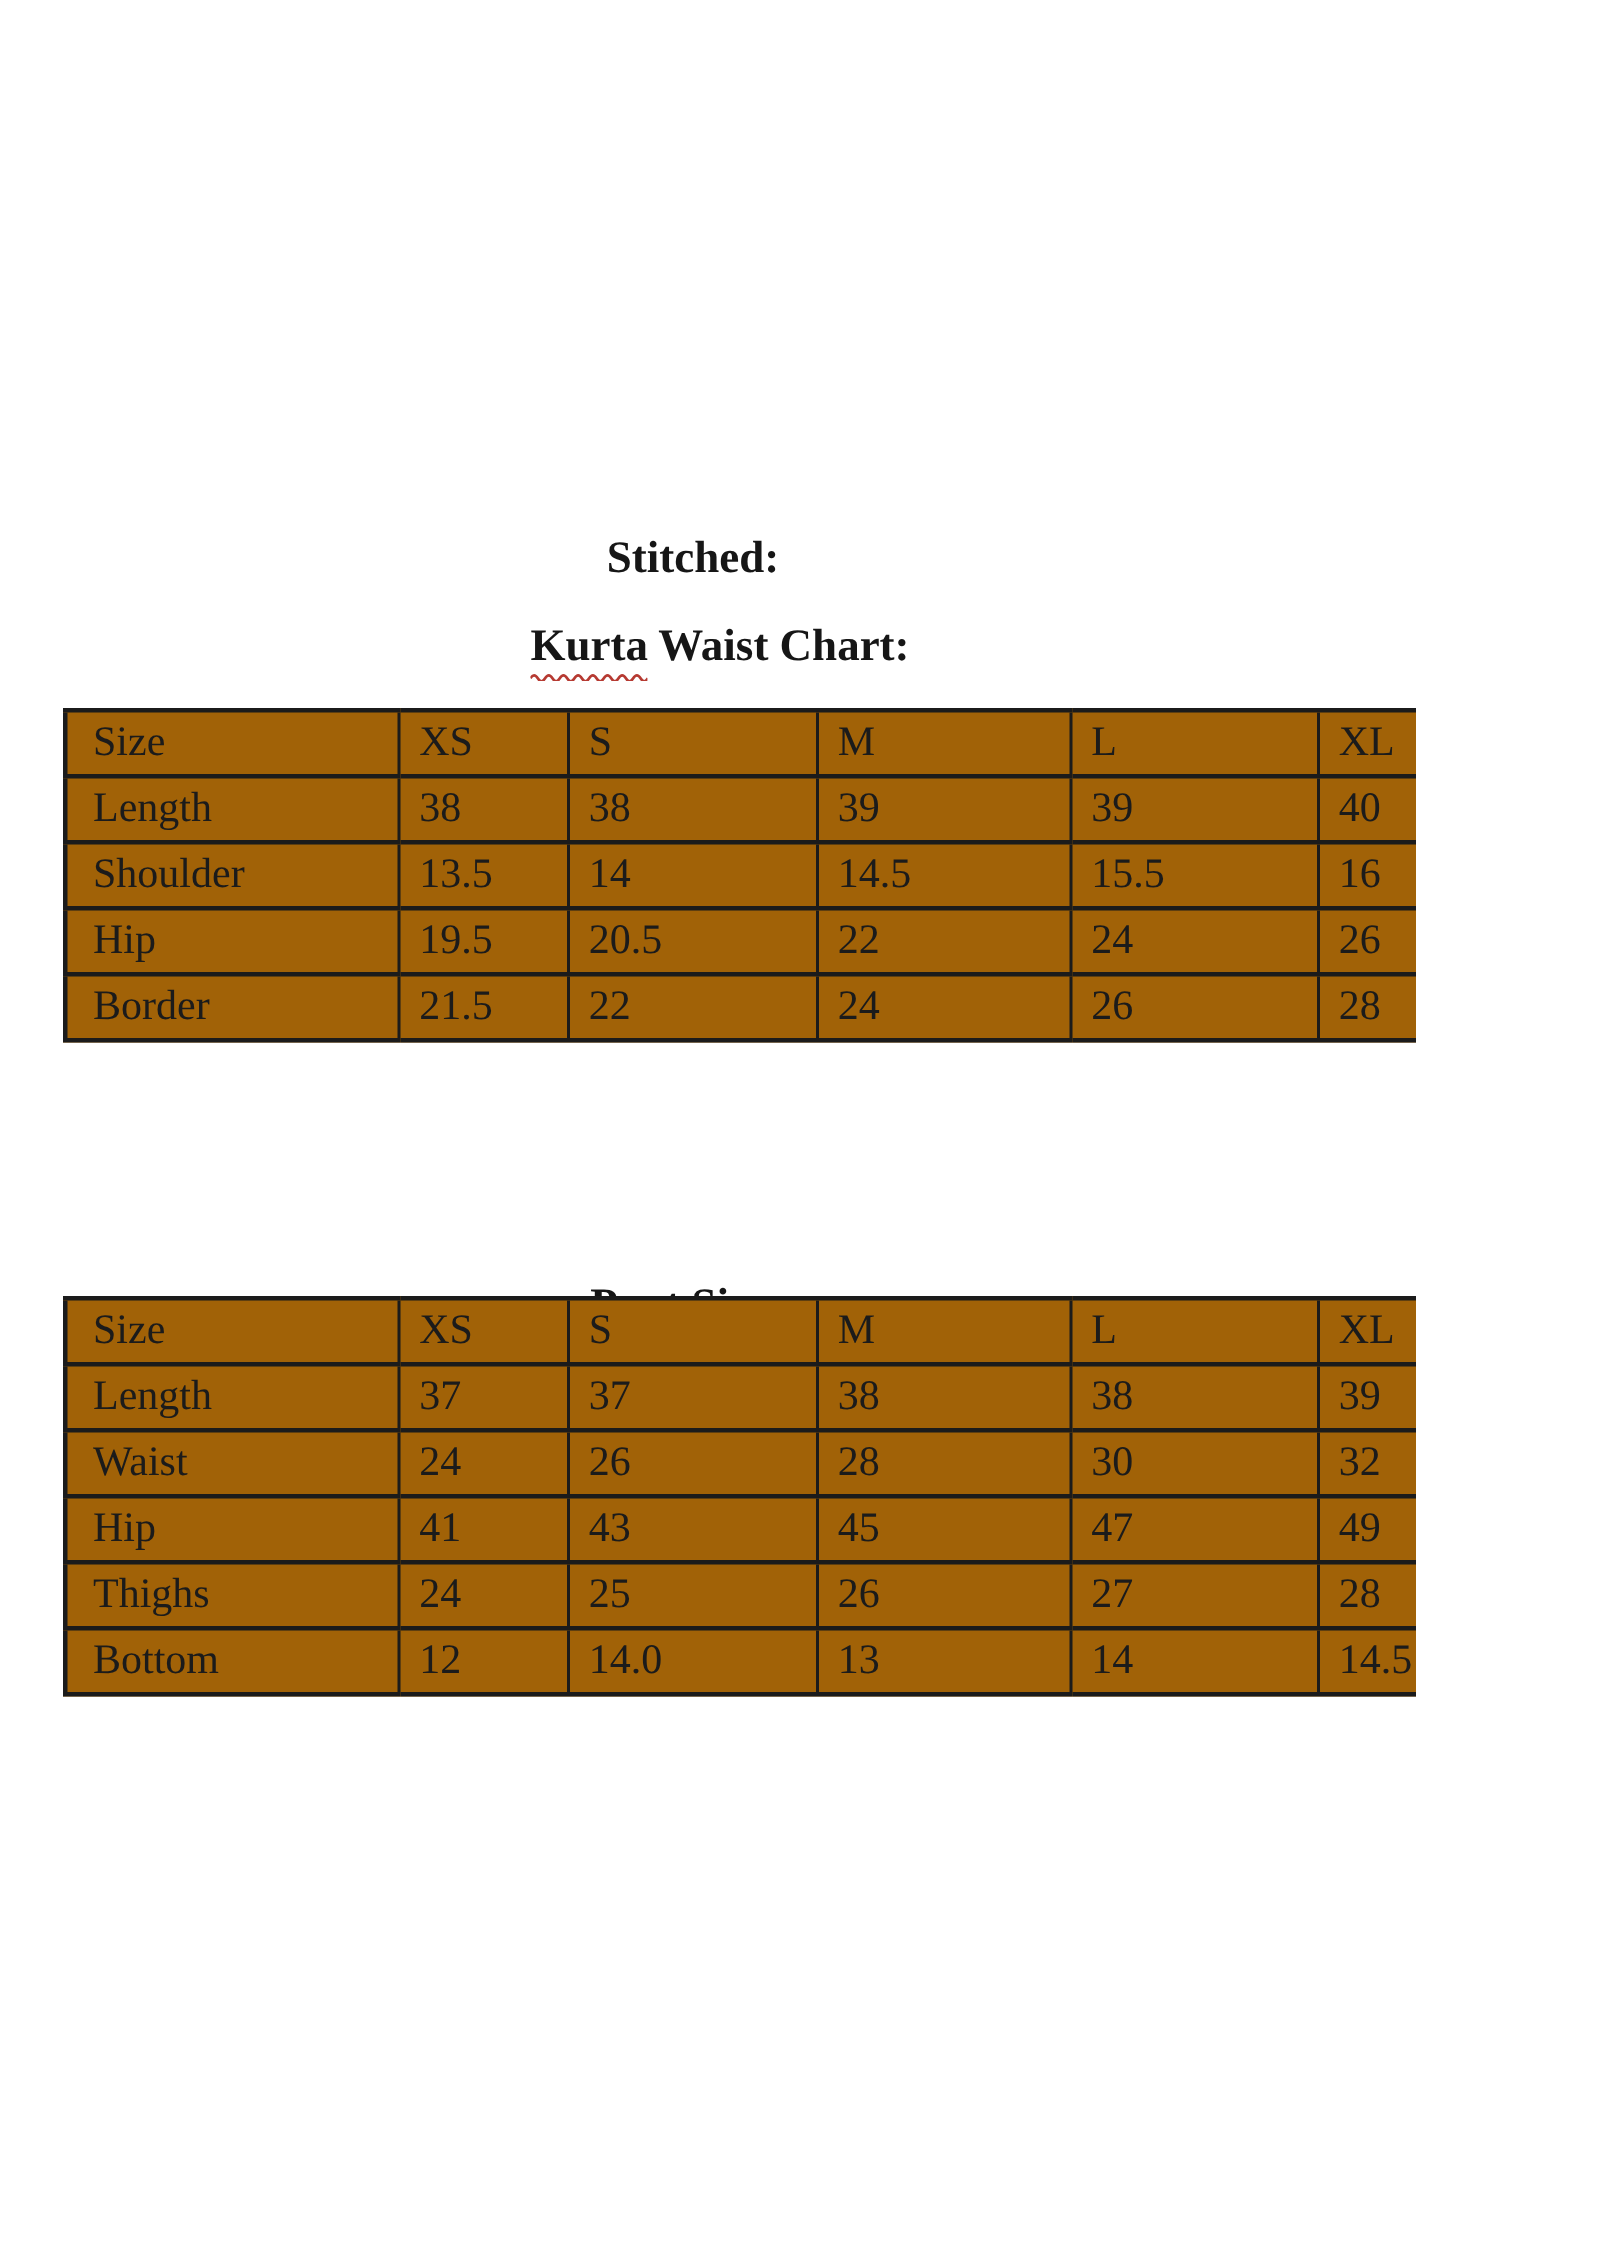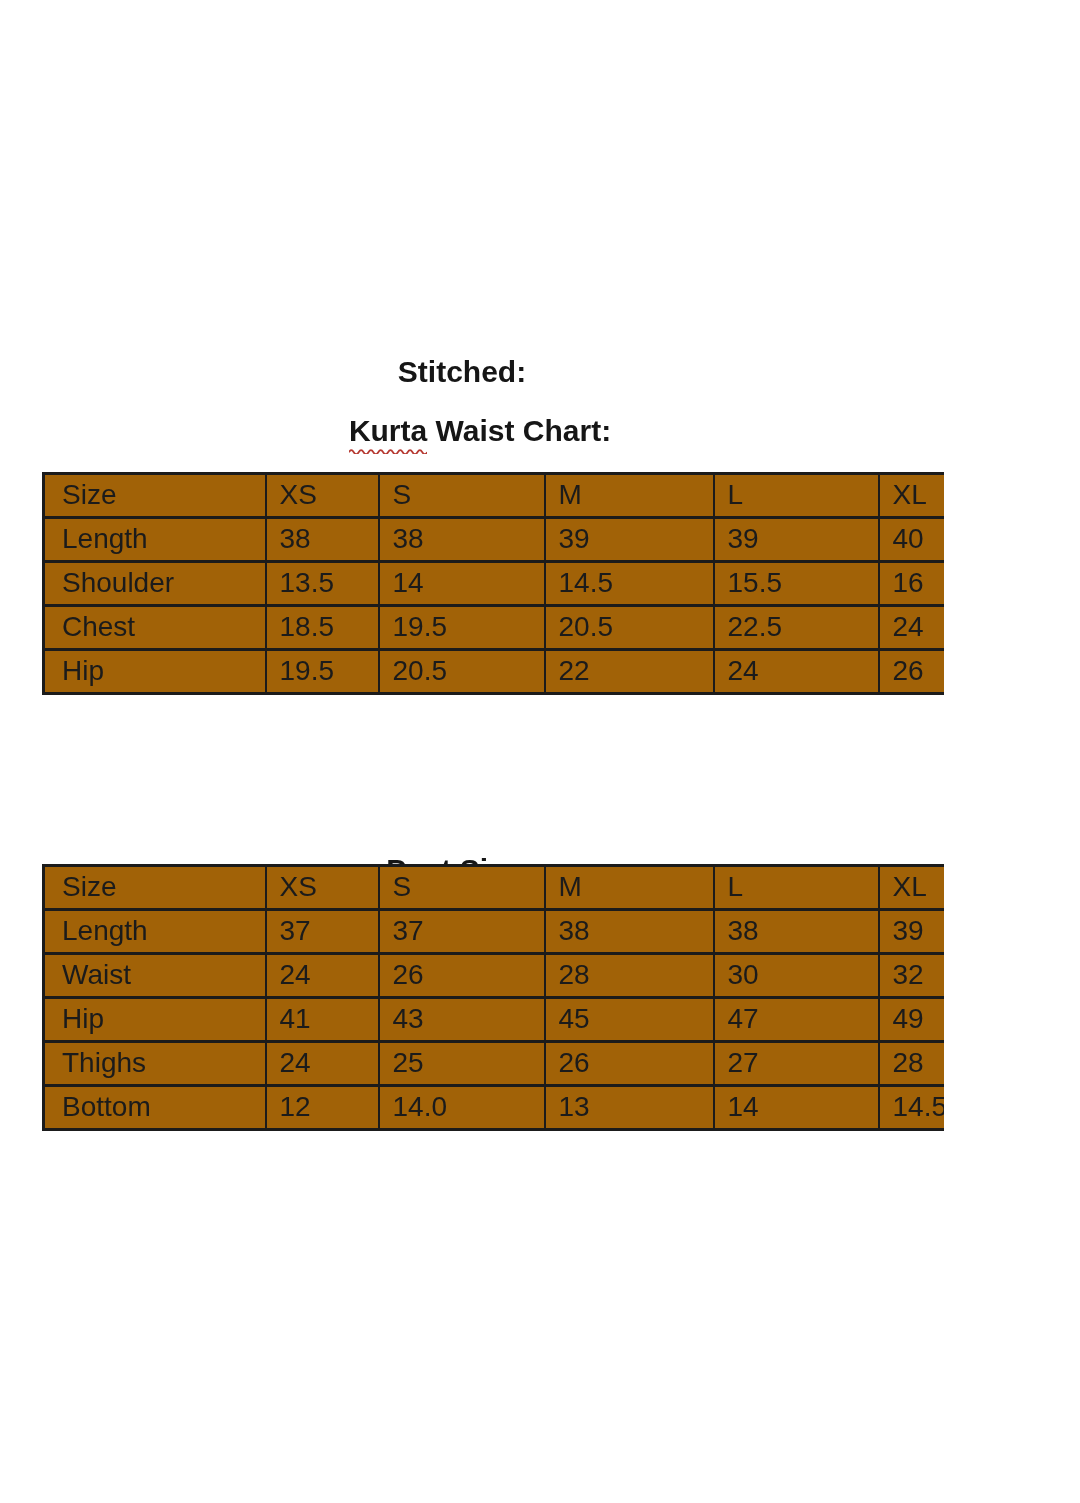--- a/index.html
+++ b/index.html
@@ -1,21 +1,21 @@
 <!DOCTYPE html>
 <html><head>
 <meta charset="utf-8">
 <style>
   html, body { margin: 0; padding: 0; background: #ffffff; }
   .page {
     position: relative;
     width: 944px;
     height: 1503px;
     background: #ffffff;
-    font-family: Liberation Sans, sans-serif;
+    font-family: Liberation Serif, serif;
     color: #1b1b1b;
     overflow: hidden;
   }
   .heading {
     position: absolute;
     transform: translateX(-50%);
     font-weight: bold;
     font-size: 30px;
     line-height: 32px;
     color: #161616;
@@ -111,34 +111,34 @@
       </tr>
       <tr>
         <td class="label-col">Shoulder</td>
         <td>13.5</td>
         <td>14</td>
         <td>14.5</td>
         <td>15.5</td>
         <td>16</td>
       </tr>
       <tr>
-        <td class="label-col">Chest</td>
-        <td>18.5</td>
-        <td>19.5</td>
-        <td>20.5</td>
-        <td>22.5</td>
-        <td>24</td>
-      </tr>
-      <tr>
         <td class="label-col">Hip</td>
         <td>19.5</td>
         <td>20.5</td>
         <td>22</td>
         <td>24</td>
         <td>26</td>
+      </tr>
+      <tr>
+        <td class="label-col">Border</td>
+        <td>21.5</td>
+        <td>22</td>
+        <td>24</td>
+        <td>26</td>
+        <td>28</td>
       </tr>
     </tbody>
   </table>
 
   <div class="heading" id="pant-heading">Pant Size:</div>
 
   <table class="size-table" id="pant-table">
     <colgroup>
       <col class="c-label">
         <col class="c-xs">

